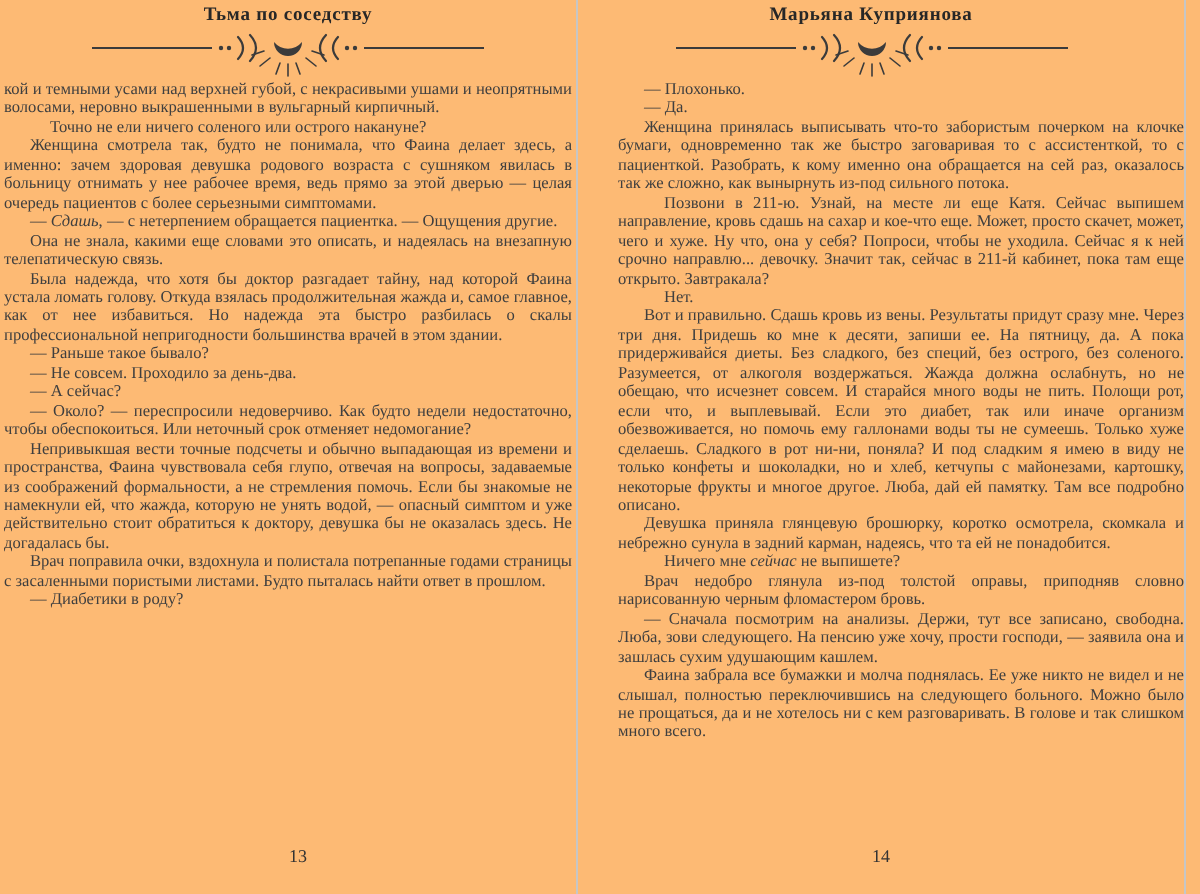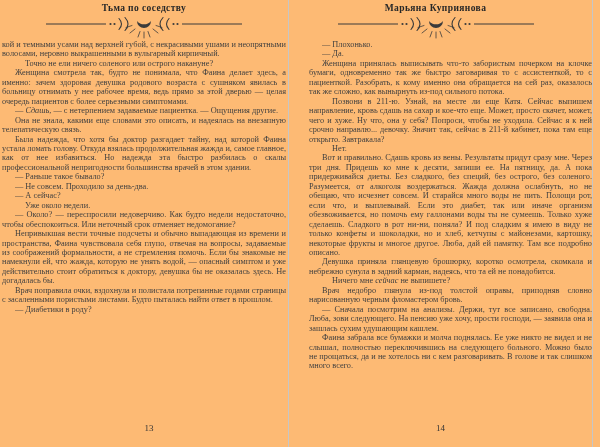--- a/index.html
+++ b/index.html
@@ -104,27 +104,26 @@
           <line x1="88" y1="11.5" x2="82" y2="13.5"></line>
           <line x1="112" y1="11.5" x2="118" y2="13.5"></line>
         </g>
       </svg>
     </div>
 
     <div class="page-body" lang="ru">
         <p class="flush"><span>кой и темными усами над верхней губой, с некрасивыми ушами и неопрятными волосами, неровно выкрашенными в вульгарный кирпичный.</span></p>
         <p class="deep"><span>Точно не ели ничего соленого или острого накануне?</span></p>
         <p class="indent"><span>Женщина смотрела так, будто не понимала, что Фаина делает здесь, а именно: зачем здоровая девушка родового возраста с сушняком явилась в больницу отнимать у нее рабочее время, ведь прямо за этой дверью — целая очередь пациентов с более серьезными симптомами.</span></p>
-        <p class="indent"><span>— </span><em>Сдашь</em><span>, — с нетерпением задаваемые пациентка. — Ощущения другие.</span></p>
+        <p class="indent"><span>— </span><em>Сдашь</em><span>, — с нетерпением обращается пациентка. — Ощущения другие.</span></p>
         <p class="indent"><span>Она не знала, какими еще словами это описать, и надеялась на внезапную телепатическую связь.</span></p>
         <p class="indent"><span>Была надежда, что хотя бы доктор разгадает тайну, над которой Фаина устала ломать голову. Откуда взялась продолжительная жажда и, самое главное, как от нее избавиться. Но надежда эта быстро разбилась о скалы профессиональной непригодности большинства врачей в этом здании.</span></p>
         <p class="indent"><span>— Раньше такое бывало?</span></p>
         <p class="indent"><span>— Не совсем. Проходило за день-два.</span></p>
         <p class="indent"><span>— А сейчас?</span></p>
-        <p class="deep"><span>Уже около недели.</span></p>
         <p class="indent"><span>— Около? — переспросили недоверчиво. Как будто недели недостаточно, чтобы обеспокоиться. Или неточный срок отменяет недомогание?</span></p>
         <p class="indent"><span>Непривыкшая вести точные подсчеты и обычно выпадающая из времени и пространства, Фаина чувствовала себя глупо, отвечая на вопросы, задаваемые из соображений формальности, а не стремления помочь. Если бы знакомые не намекнули ей, что жажда, которую не унять водой, — опасный симптом и уже действительно стоит обратиться к доктору, девушка бы не оказалась здесь. Не догадалась бы.</span></p>
         <p class="indent"><span>Врач поправила очки, вздохнула и полистала потрепанные годами страницы с засаленными пористыми листами. Будто пыталась найти ответ в прошлом.</span></p>
         <p class="indent"><span>— Диабетики в роду?</span></p>
       </div>
 
     <div class="page-number">13</div>
   </div>
 
   <div class="page right">

